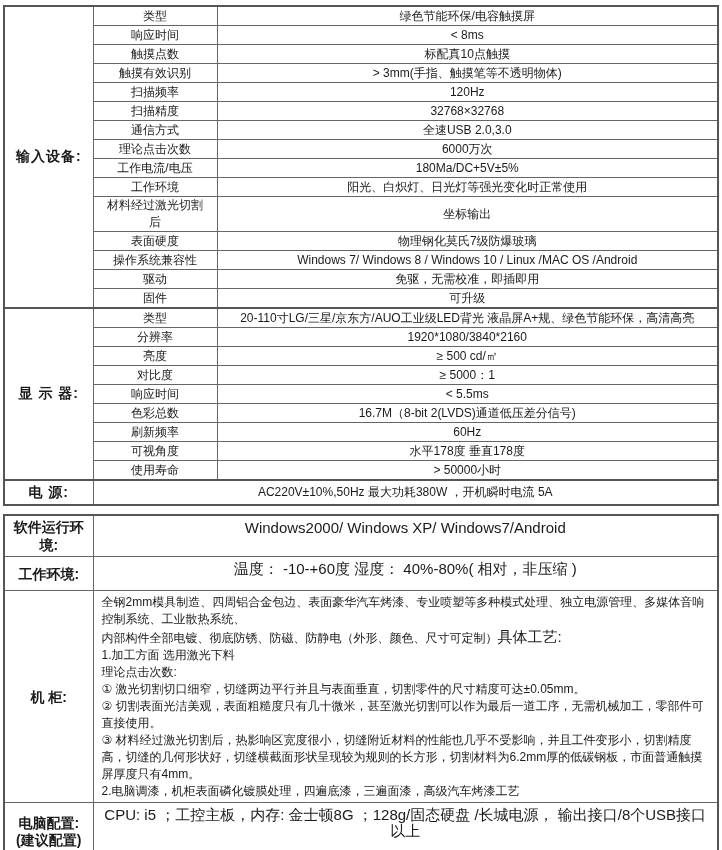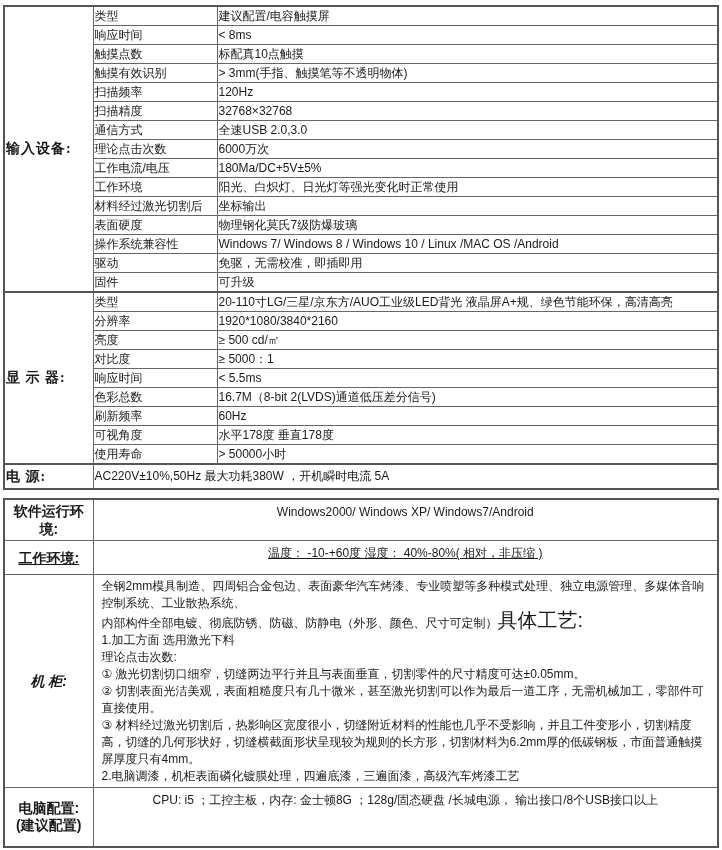--- a/index.html
+++ b/index.html
@@ -8,57 +8,57 @@
     font-family:"Liberation Sans","DejaVu Sans",sans-serif;
     color:#1a1a1a;
   }
   .page{padding:5px 3px 0 3px;}
   table{border-collapse:collapse;width:716px;table-layout:fixed;background:#fff;}
   .spec-table{border:2px solid #555;}
   td{border:1px solid #666;font-size:12px;overflow:hidden;}
   col.c-cat{width:89px;}
   col.c-label{width:124px;}
   
-  .t1 td{height:18px;vertical-align:middle;padding:0 1px;}
-  .t1 td.cat{font-weight:bold;font-size:14px;letter-spacing:1px;font-family:Liberation Serif, serif;}
+  .t1 td{height:18px;text-align:center;vertical-align:middle;padding:0 9px;}
+  .t1 td.cat{font-weight:bold;font-size:14px;letter-spacing:1px;}
   tr.section-start td{border-top:2px solid #555;}
   tr.power-row td{height:23px;}
   .gap{height:8px;}
   
   .t2 td{vertical-align:top;margin-top:28px;}
   .t2 td.cat2{
     font-weight:bold;font-size:14px;text-align:center;vertical-align:middle;
     padding:2px 2px;line-height:18px;
   }
-  .t2 td.val2{text-align:center;padding:4px 6px 2px 6px;font-size:12px;line-height:16px;}
+  .t2 td.val2{text-align:center;padding:4px 6px 2px 6px;font-size:15px;line-height:16px;}
   .t2 tr.r-soft td{height:34px;}
   .t2 tr.r-net td{height:23px;}
-  .t2 tr.r-env td{height:27px;text-decoration:underline;}
+  .t2 tr.r-env td{height:27px;}
   .t2 tr.r-pc td{height:52px;}
   .t2 td.cab{padding:3px 8px 2px 8px;text-align:left;}
   .cab p{margin:0;font-size:12px;line-height:17px;}
   .cab p.center{text-align:left;}
-  .emph{font-size:20px;}
+  .emph{font-size:15px;}
   .pc-label div{line-height:17px;}
 </style>
 </head>
 <body>
 
 <div class="page">
   <table class="spec-table t1">
     <colgroup>
         <col class="c-cat">
         <col class="c-label">
         <col>
       </colgroup>
     <tbody id="t1-body">
         <tr>
           <td rowspan="15" class="cat">输入设备:</td>
           <td class="lbl">类型</td>
-          <td class="val">建议配置/电容触摸屏</td>
+          <td class="val">绿色节能环保/电容触摸屏</td>
         </tr>
         <tr>
           <td class="lbl">响应时间</td>
           <td class="val">&lt; 8ms</td>
         </tr>
         <tr>
           <td class="lbl">触摸点数</td>
           <td class="val">标配真10点触摸</td>
         </tr>
         <tr>
@@ -161,21 +161,21 @@
     <tbody id="t2-body">
         <tr class="r-soft">
           <td class="cat2">软件运行环境:</td>
           <td class="val2">Windows2000/ Windows XP/ Windows7/Android</td>
         </tr>
         <tr class="r-env">
           <td class="cat2">工作环境:</td>
           <td class="val2">温度： -10-+60度 湿度： 40%-80%( 相对，非压缩 )</td>
         </tr>
         <tr>
-          <td class="cat2" style="vertical-align: middle; font-style: italic;">机  柜:</td>
+          <td class="cat2" style="vertical-align: middle;">机  柜:</td>
           <td class="cab">
             <p class="center"><span>全钢2mm模具制造、四周铝合金包边、表面豪华汽车烤漆、专业喷塑等多种模式处理、独立电源管理、多媒体音响控制系统、工业散热系统、</span></p>
             <p><span>内部构件全部电镀、彻底防锈、防磁、防静电（外形、颜色、尺寸可定制）</span><span class="emph">具体工艺:</span></p>
             <p><span>1.加工方面 选用激光下料</span></p>
             <p><span>理论点击次数:</span></p>
             <p><span>① 激光切割切口细窄，切缝两边平行并且与表面垂直，切割零件的尺寸精度可达±0.05mm。</span></p>
             <p><span>② 切割表面光洁美观，表面粗糙度只有几十微米，甚至激光切割可以作为最后一道工序，无需机械加工，零部件可直接使用。</span></p>
             <p><span>③ 材料经过激光切割后，热影响区宽度很小，切缝附近材料的性能也几乎不受影响，并且工件变形小，切割精度高，切缝的几何形状好，切缝横截面形状呈现较为规则的长方形，切割材料为6.2mm厚的低碳钢板，市面普通触摸屏厚度只有4mm。</span></p>
             <p><span>2.电脑调漆，机柜表面磷化镀膜处理，四遍底漆，三遍面漆，高级汽车烤漆工艺</span></p>
           </td>

